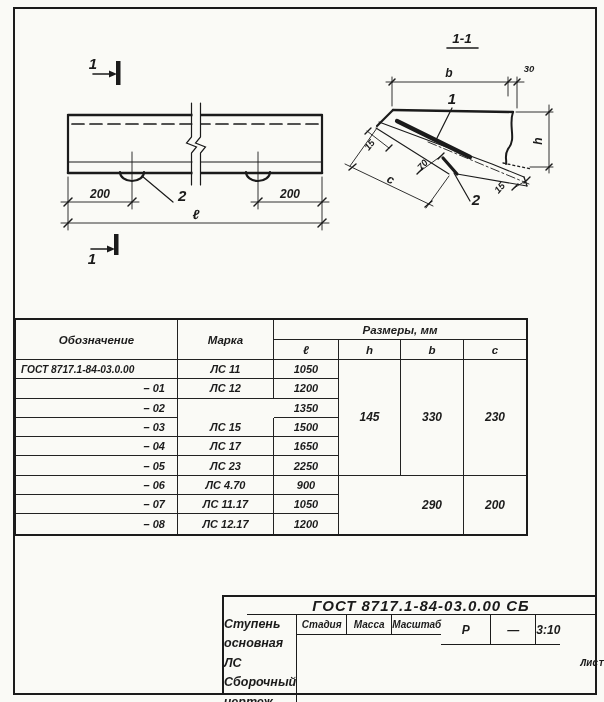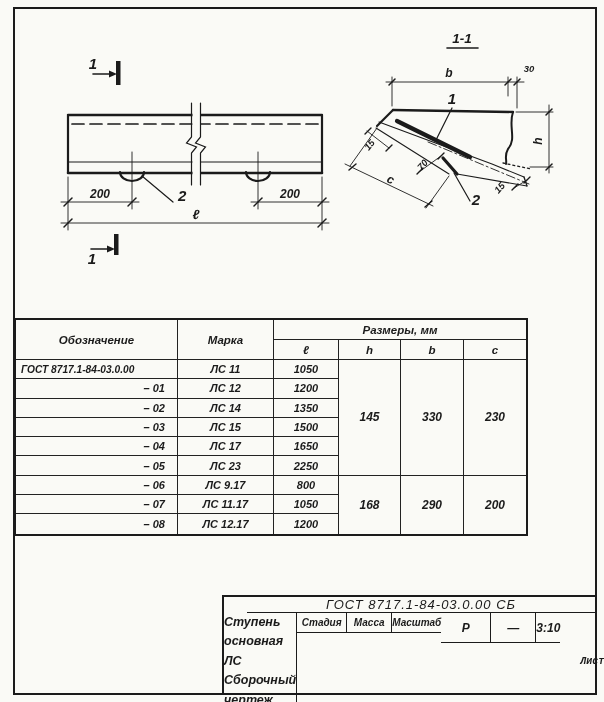--- a/index.html
+++ b/index.html
@@ -44,21 +44,21 @@
 
   
   .tb{
     position:absolute;left:222px;top:595px;width:375px;height:100px;
     border:2px solid #1b1b1b;box-sizing:border-box;
     font-style:italic;display:flex;flex-direction:column;
   }
   .tb-doc{
     height:33px;border-bottom:1.6px solid #1b1b1b;
     display:flex;align-items:center;justify-content:center;
-    font-size:13px;font-weight:400;letter-spacing:1px;margin-left:23px;
+    font-size:15px;font-weight:700;letter-spacing:1px;margin-left:23px;
   }
   .tb-body{flex:1;display:flex;}
   .tb-title{
     width:220px;border-right:1.6px solid #1b1b1b;box-sizing:border-box;
     display:flex;flex-direction:column;align-items:center;justify-content:center;
     font-size:12.5px;font-weight:700;line-height:1.55;
   }
   .tb-right{flex:1;display:flex;flex-direction:row;}
   .tb-row{display:flex;border-bottom:1.4px solid #1b1b1b;}
   .tb-row:last-child{border-bottom:none;}
@@ -228,51 +228,49 @@
 
     <div class="cell des first" style="grid-area:3/1">ГОСТ 8717.1-84-03.0.00</div>
     <div class="cell" style="grid-area:3/2">ЛС 11</div>
     <div class="cell num" style="grid-area:3/3">1050</div>
 
     <div class="cell des" style="grid-area:4/1">– 01</div>
     <div class="cell" style="grid-area:4/2">ЛС 12</div>
     <div class="cell num" style="grid-area:4/3">1200</div>
 
     <div class="cell des" style="grid-area:5/1">– 02</div>
-    <div class="cell" style="grid-area:5/2">ЛС 14</div>
     <div class="cell num" style="grid-area:5/3">1350</div>
 
     <div class="cell des" style="grid-area:6/1">– 03</div>
     <div class="cell" style="grid-area:6/2">ЛС 15</div>
     <div class="cell num" style="grid-area:6/3">1500</div>
 
     <div class="cell des" style="grid-area:7/1">– 04</div>
     <div class="cell" style="grid-area:7/2">ЛС 17</div>
     <div class="cell num" style="grid-area:7/3">1650</div>
 
     <div class="cell des" style="grid-area:8/1">– 05</div>
     <div class="cell" style="grid-area:8/2">ЛС 23</div>
     <div class="cell num" style="grid-area:8/3">2250</div>
 
     <div class="cell des" style="grid-area:9/1">– 06</div>
-    <div class="cell" style="grid-area:9/2">ЛС 9.17</div>
-    <div class="cell num" style="grid-area:9/3">800</div>
+    <div class="cell" style="grid-area:9/2">ЛС 4.70</div>
+    <div class="cell num" style="grid-area:9/3">900</div>
 
     <div class="cell des" style="grid-area:10/1">– 07</div>
     <div class="cell" style="grid-area:10/2">ЛС 11.17</div>
     <div class="cell num" style="grid-area:10/3">1050</div>
 
     <div class="cell des no-b" style="grid-area:11/1">– 08</div>
     <div class="cell no-b" style="grid-area:11/2">ЛС 12.17</div>
     <div class="cell num no-b" style="grid-area:11/3">1200</div>
 
     <div class="cell big" style="grid-area:3/4/9/5">145</div>
     <div class="cell big" style="grid-area:3/5/9/6">330</div>
     <div class="cell big no-r" style="grid-area:3/6/9/7">230</div>
-    <div class="cell big no-b" style="grid-area:9/4/12/5">168</div>
     <div class="cell big no-b" style="grid-area:9/5/12/6">290</div>
     <div class="cell big no-r no-b" style="grid-area:9/6/12/7">200</div>
   </div>
 
   <div class="tb">
     <div class="tb-doc">ГОСТ 8717.1-84-03.0.00 СБ</div>
     <div class="tb-body">
       <div class="tb-title">
         <span>Ступень основная ЛС</span>
         <span>Сборочный чертеж</span>

